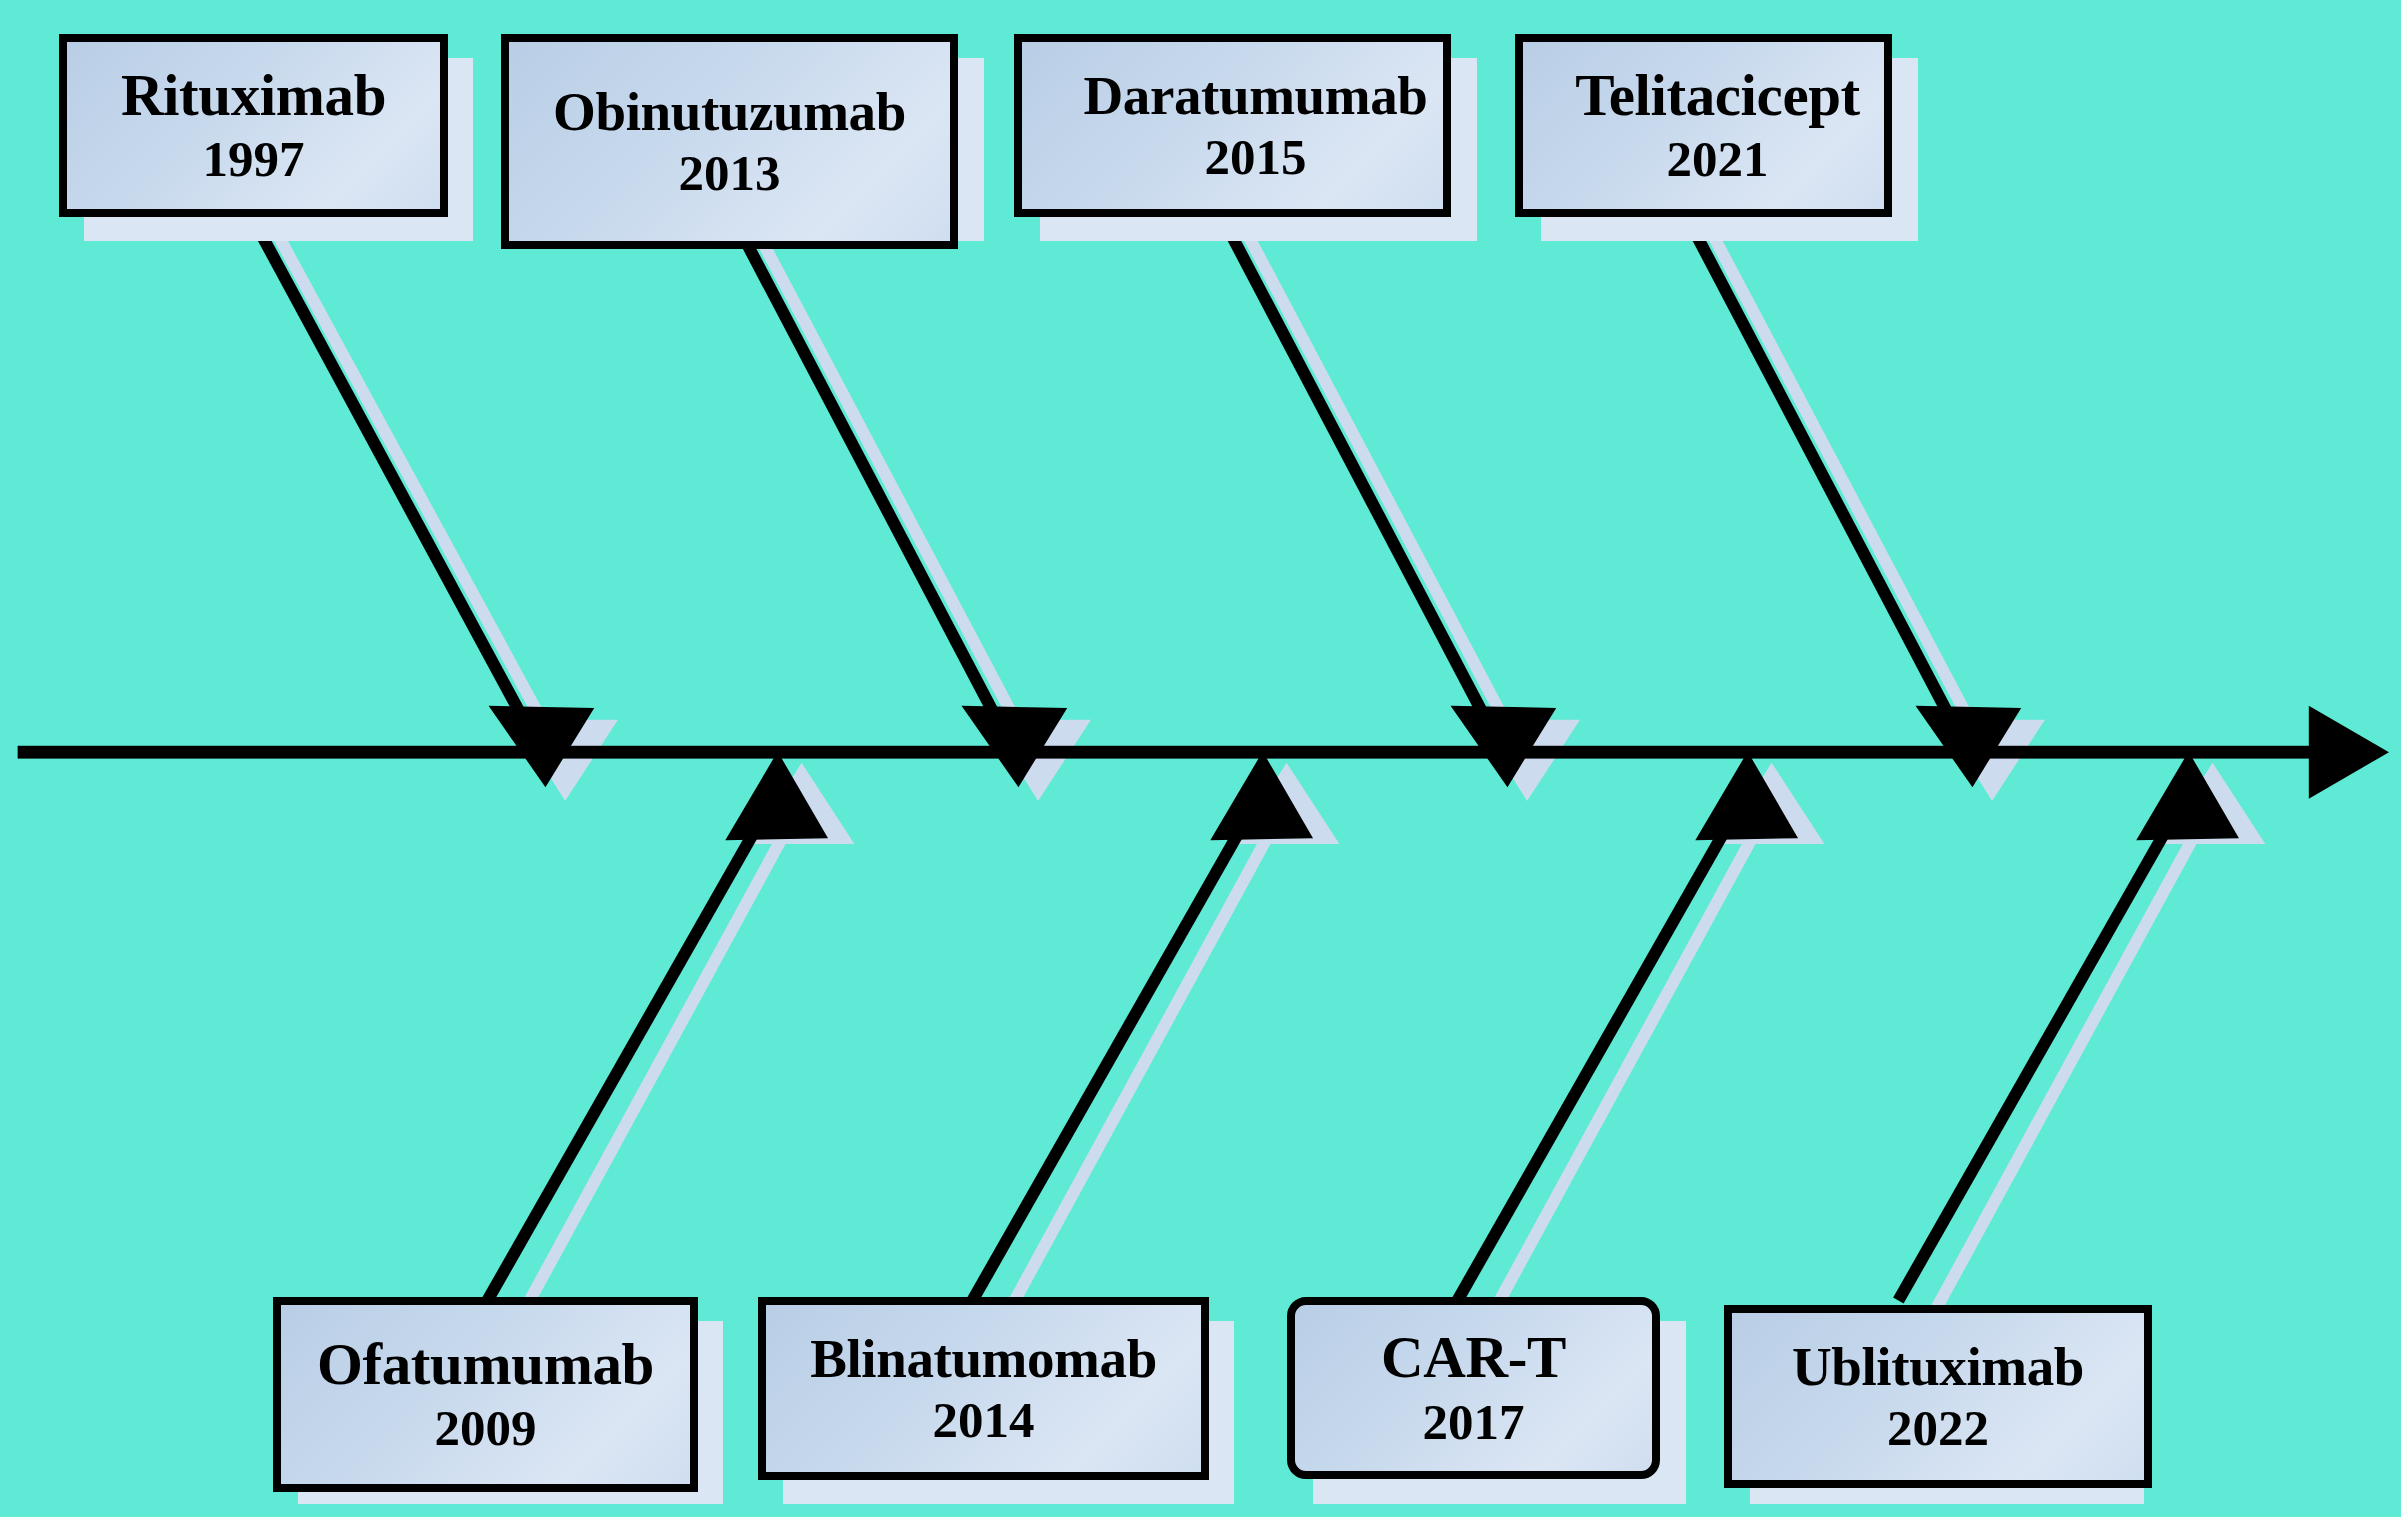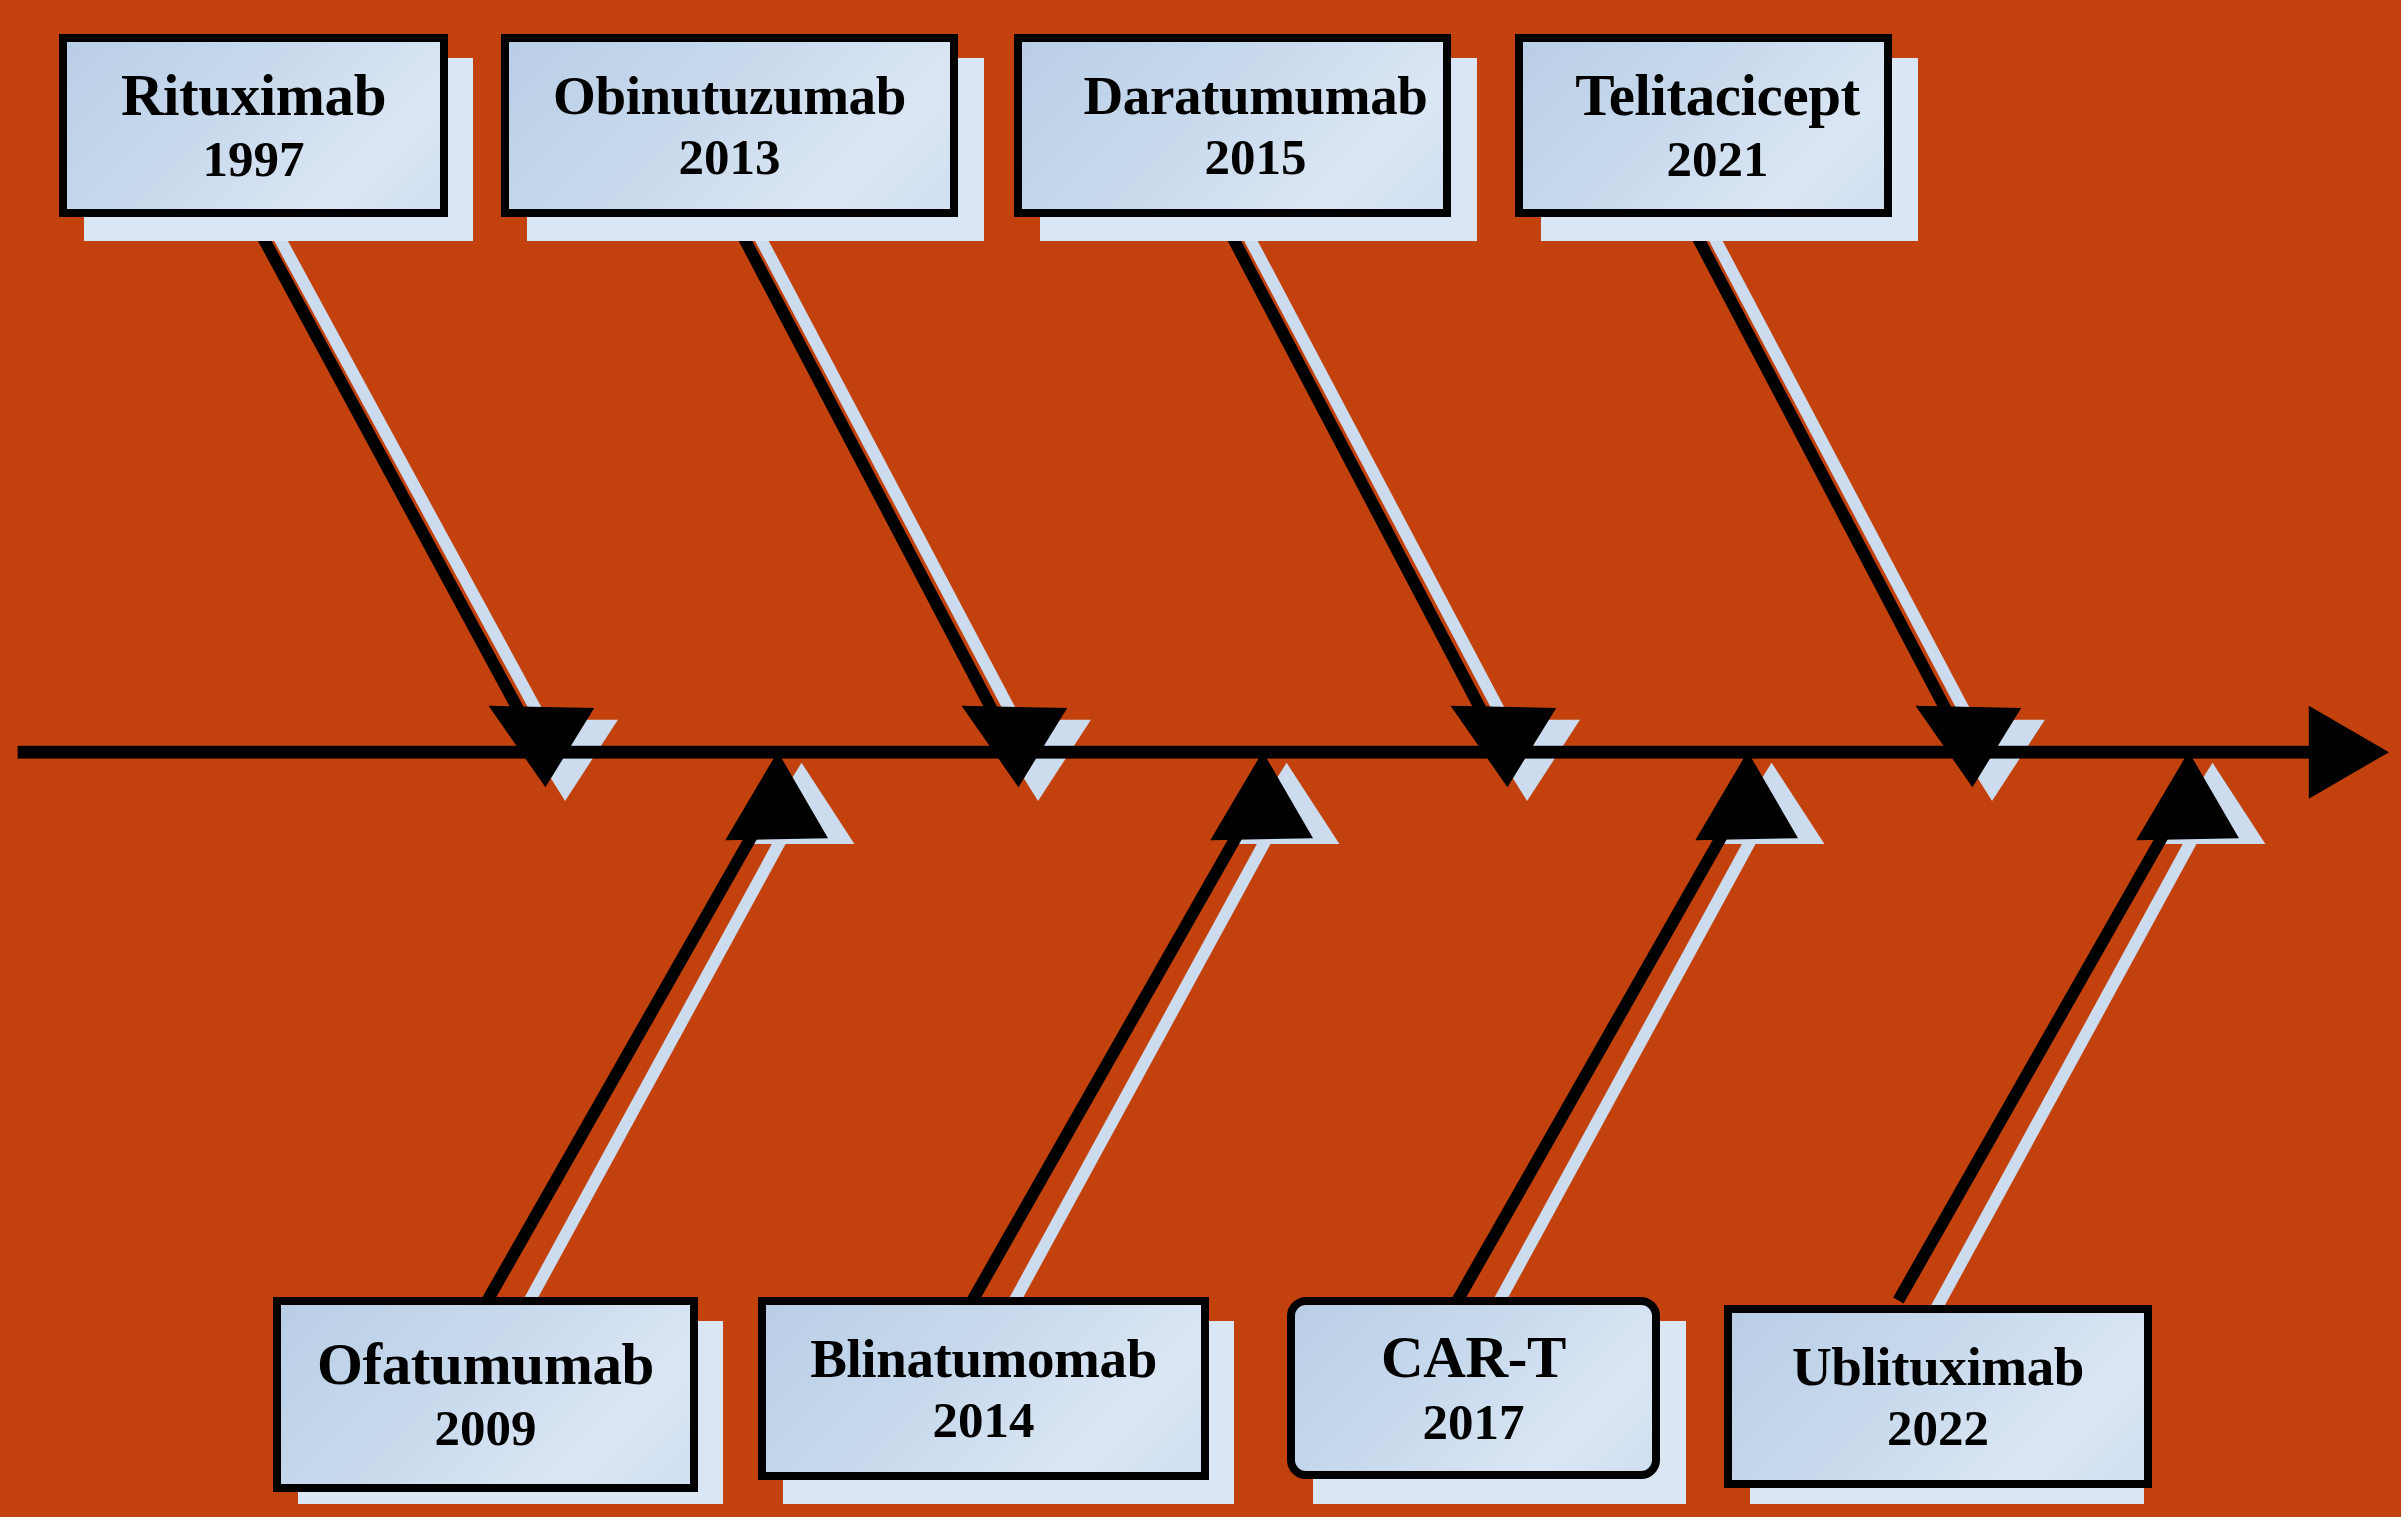--- a/index.html
+++ b/index.html
@@ -4,21 +4,21 @@
 <style>
   html, body {
     margin: 0;
     padding: 0;
     background: #ffffff;
   }
   #stage {
     position: relative;
     width: 2401px;
     height: 1518px;
-    background: #c2410c;
+    background: #5eead4;
     overflow: hidden;
     font-family: "Liberation Serif", "DejaVu Serif", serif;
   }
 
   
   #wires {
     position: absolute;
     left: 0;
     top: 0;
     width: 2401px;
@@ -126,21 +126,21 @@
       <path d="M 2368 1622 L 2722 1000"></path>
       <polygon points="2730,952 2678,1040 2780,1038"></polygon>
     </g>
   </svg>
 
   <div class="node" style="left:59px; top:34px; width:389px; height:183px;">
     <span class="nm">Rituximab</span>
     <span class="yr">1997</span>
   </div>
 
-  <div class="node narrow" style="left:501px; top:34px; width:457px; height:183px;">
+  <div class="node narrow" style="left:501px; top:34px; width:457px; height:215px;">
     <span class="nm">Obinutuzumab</span>
     <span class="yr">2013</span>
   </div>
 
   <div class="node narrow" style="left:1014px; top:34px; width:437px; height:183px;padding-left:46px;">
     <span class="nm">Daratumumab</span>
     <span class="yr">2015</span>
   </div>
 
   <div class="node" style="left:1515px; top:34px; width:377px; height:183px;padding-left:28px;">

